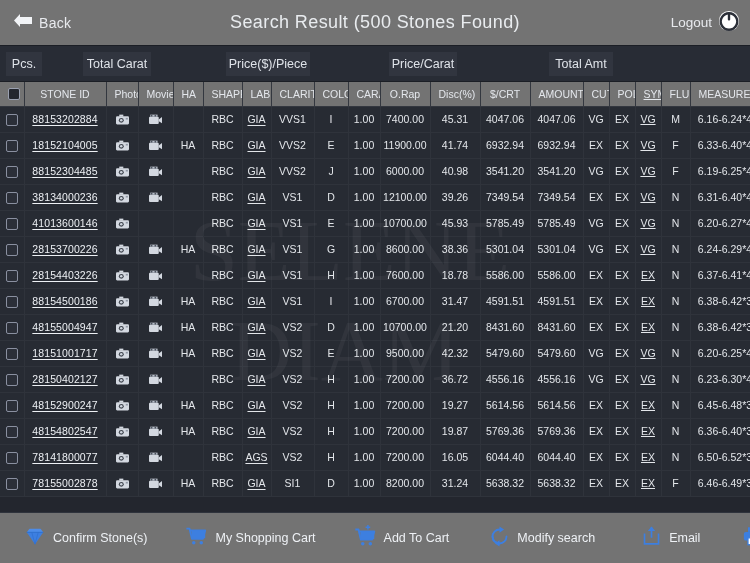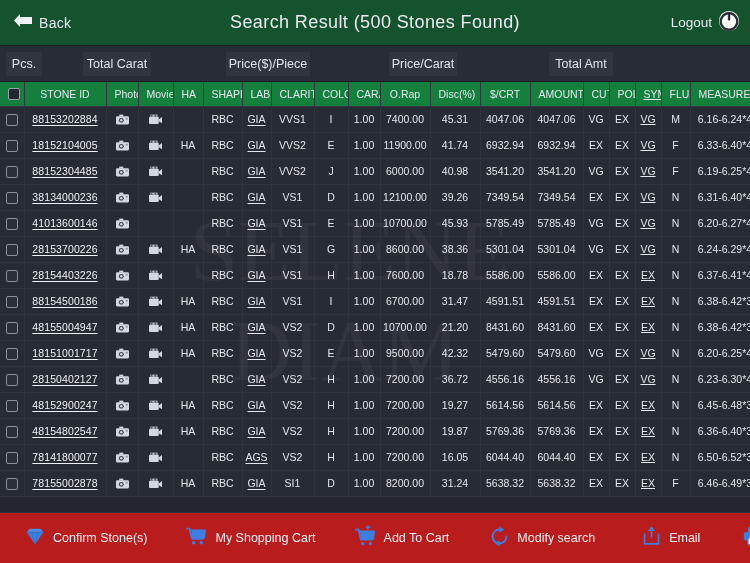--- a/index.html
+++ b/index.html
@@ -12,21 +12,21 @@
   #app {
     position: relative;
     width: 750px; height: 563px;
     background: #23262e;
     display: flex; flex-direction: column;
   }
 
   
   .topbar {
     height: 46px; flex: 0 0 46px;
-    background: #14532d;
+    background: #737373;
     display: flex; align-items: center;
     position: relative;
     border-bottom: 1px solid #1b1e25;
   }
   .back-btn {
     display: flex; align-items: center; gap: 5px;
     margin-left: 8px; cursor: pointer;
     padding: 3px 6px;
   }
   .back-arrow { display: block; }
@@ -66,21 +66,21 @@
     overflow: hidden;
     background: #23262e;
     position: relative;
   }
   table.grid {
     border-collapse: collapse;
     width: 750px;
     table-layout: fixed;
   }
   table.grid th {
-    background: #15803d;
+    background: #737373;
     color: #e4e7ec;
     font-size: 10.5px;
     font-weight: normal;
     height: 24px;
     border-right: 1px solid #33373f;
     border-bottom: 1px solid #33373f;
     padding: 0 8px;
     white-space: nowrap;
     overflow: hidden;
   }
@@ -150,21 +150,21 @@
     left: 170px; top: 48px;
     width: 420px; height: 330px;
     opacity: .045;
     pointer-events: none;
     z-index: 2;
   }
 
   
   .bottombar {
     flex: 0 0 51px; height: 51px;
-    background: #b91c1c;
+    background: #737373;
     border-top: 1px solid #2f333c;
     display: flex; align-items: center;
     position: relative;
   }
   .tool {
     display: flex; align-items: center; gap: 7px;
     cursor: pointer;
     padding: 4px 6px;
   }
   .tool-label { color: #eef1f5; font-size: 12.5px; white-space: nowrap; }

